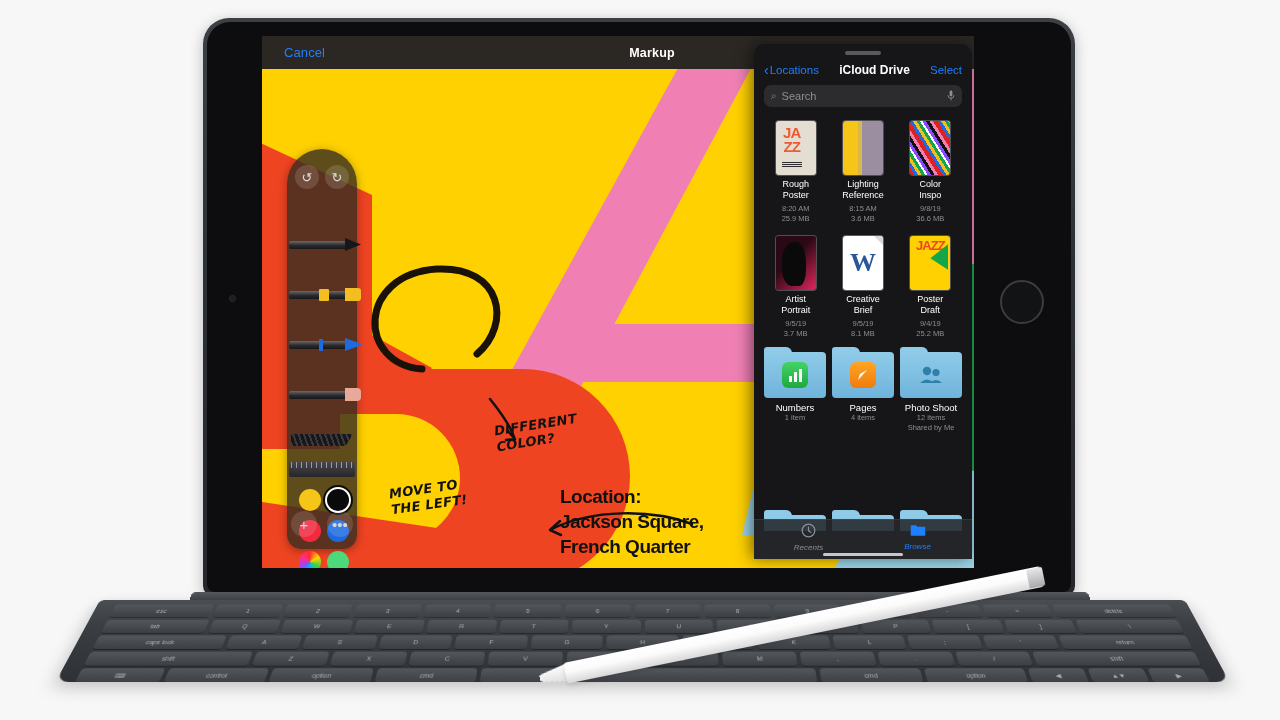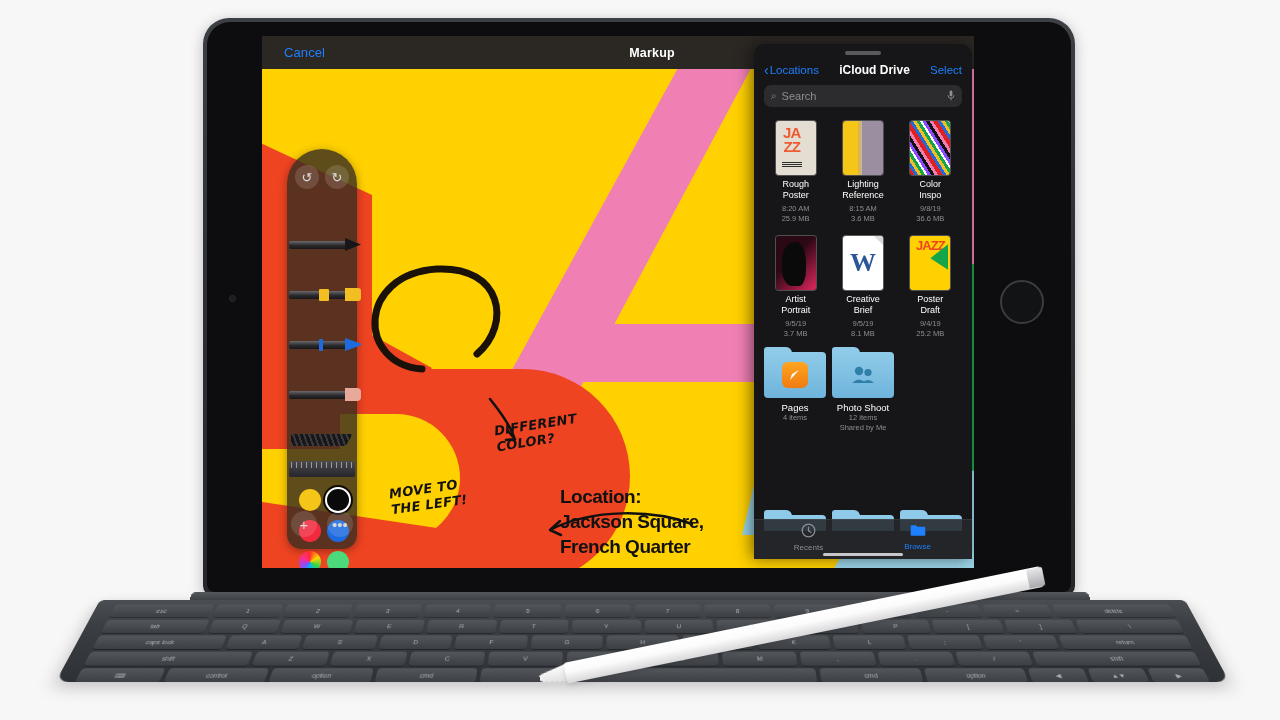--- a/index.html
+++ b/index.html
@@ -428,21 +428,21 @@
     background:#8FCBE8; border-radius:3px 6px 0 0;
   }
 
   .tabbar {
     position: absolute; left: 0; bottom: 0; width: 100%; height: 40px;
     background: rgba(38,40,42,.88);
     display: flex; align-items: flex-start; justify-content: space-around;
     padding-top: 3px;
     border-top: 1px solid rgba(255,255,255,.07);
   }
-  .tab { width: 60px; text-align: center; }
+  .tab { width: 60px; text-align: center; font-style: italic; }
   .tab-ico { font-size: 15px; line-height: 17px; }
   .tab-lbl { font-size: 8px; margin-top: 1px; display:block; }
   .tab-recents .tab-ico, .tab-recents .tab-lbl { color: #8d8d93; }
   .tab-browse .tab-ico, .tab-browse .tab-lbl { color: #1e7fff; }
   .home-indicator {
     position: absolute; left: 50%; bottom: 3px; transform: translateX(-50%);
     width: 80px; height: 3px; border-radius: 2px; background: #c8c8cc;
   }
 
   
@@ -691,20 +691,33 @@
               <div class="thumb th-poster"></div>
             </div>
           <div class="f-name">Poster
 Draft</div>
           <div class="f-meta">9/4/19
 25.2 MB</div>
         </div>
       </div>
 
       <div class="folder-grid">
+        <div class="folder-cell">
+          <div class="folder">
+            <div class="folder-icon fi-numbers">
+              <span class="bars">
+                  <i style="height:6px"></i>
+                  <i style="height:10px"></i>
+                  <i style="height:13px"></i>
+                </span>
+            </div>
+          </div>
+          <div class="f-fname">Numbers</div>
+          <div class="f-fmeta">1 item</div>
+        </div>
         <div class="folder-cell">
           <div class="folder">
             <div class="folder-icon fi-pages">
               <svg width="16" height="16" viewBox="0 0 16 16">
                 <path d="M3 13 L5 7 L12 3 L4 12 Z" fill="#fff"></path>
               </svg>
             </div>
           </div>
           <div class="f-fname">Pages</div>
           <div class="f-fmeta">4 items</div>

